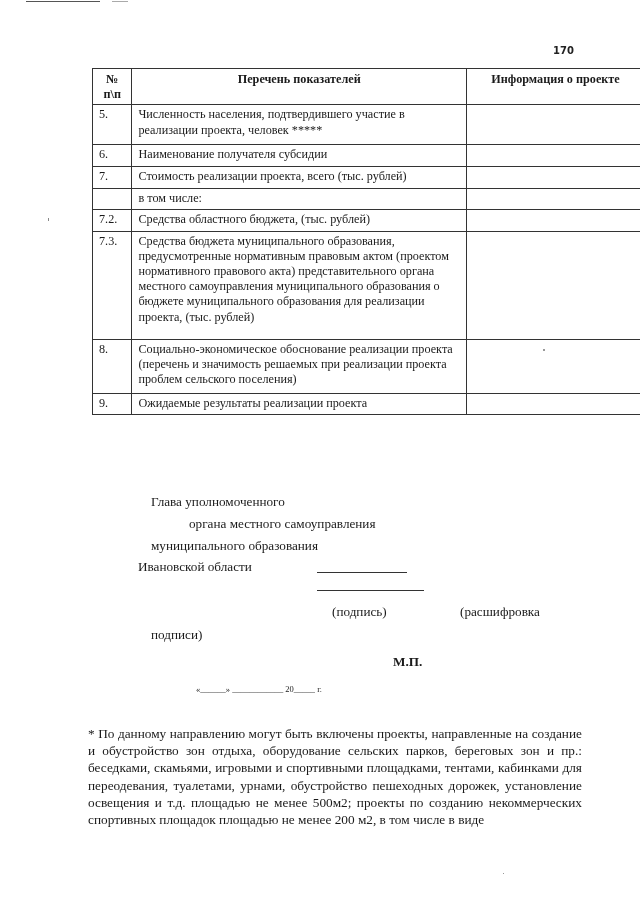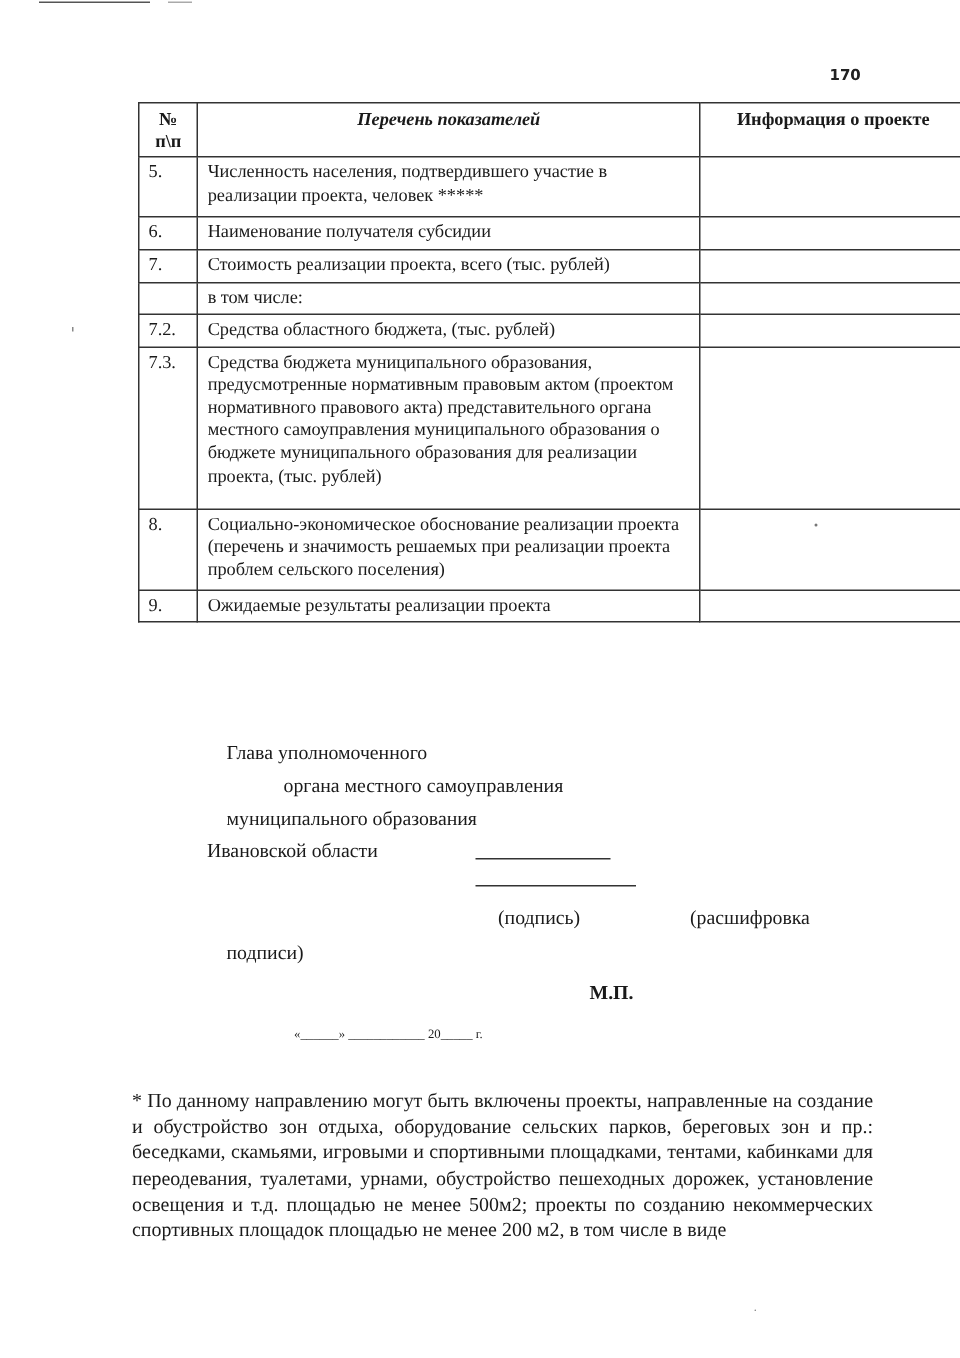--- a/index.html
+++ b/index.html
@@ -7,21 +7,21 @@
          font-family: "Liberation Serif", "DejaVu Serif", serif; color: #1a1a1a; }
   .top-rule { position: absolute; top: 1px; height: 1px; background: #555; }
   .page-number { position: absolute; top: 45px; left: 553px; font-family: "DejaVu Sans", sans-serif;
                  font-size: 10px; font-weight: bold; color: #222; }
   .left-dot { position: absolute; left: 48px; top: 218px; width: 1px; height: 3px; background: #888; }
   table.doc-table { position: absolute; left: 92px; top: 68px; width: 553px; border-collapse: collapse;
                     font-size: 12.2px; line-height: 15.2px; }
   table.doc-table td, table.doc-table th { border: 1px solid #333; vertical-align: top; padding: 2px 6px 2px 6px; }
   table.doc-table th { font-weight: bold; text-align: center; padding-top: 3px; }
   .c1 { width: 22px; }
-  .c2 { width: 284px; font-style: italic; }
+  .c2 { width: 284px; }
   .c3 { width: 145px; }
   .sig { position: absolute; font-size: 13.2px; line-height: 16px; }
   .line { position: absolute; height: 1px; background: #333; }
   .small { font-size: 8.5px; }
   .footnote { position: absolute; left: 88px; top: 725px; width: 494px; font-size: 13.3px;
               line-height: 17.2px; text-align: justify; }
   .stray-dot { position: absolute; width: 2px; height: 2px; background: #777; border-radius: 1px; }
 </style>
 </head>
 <body>

